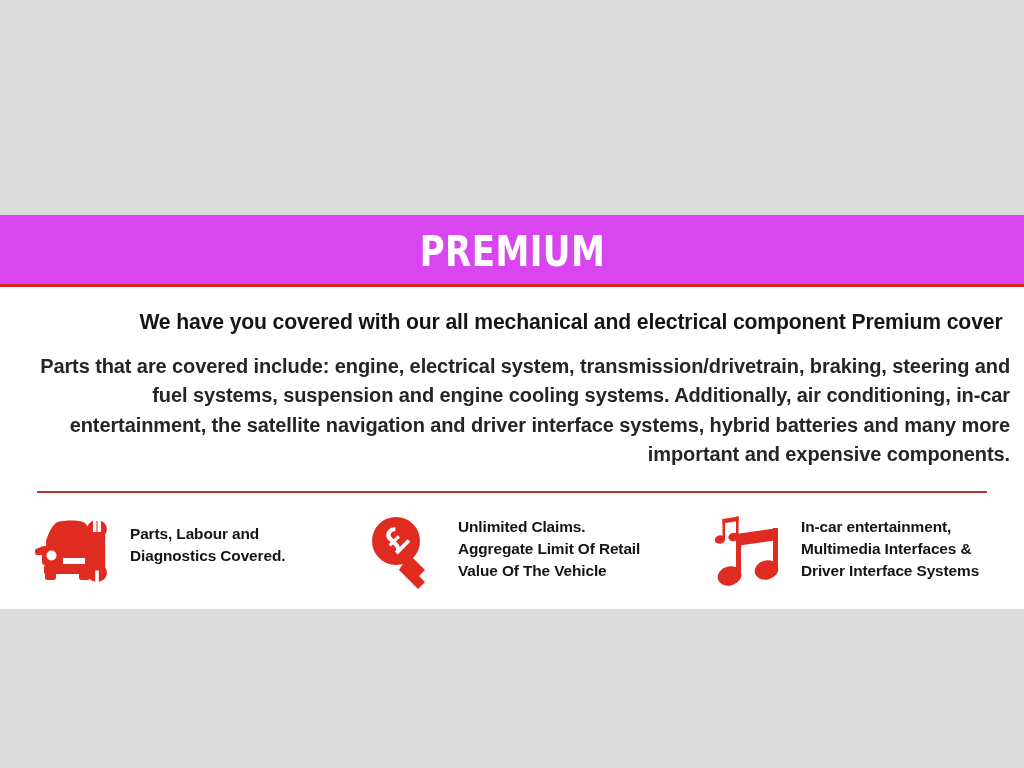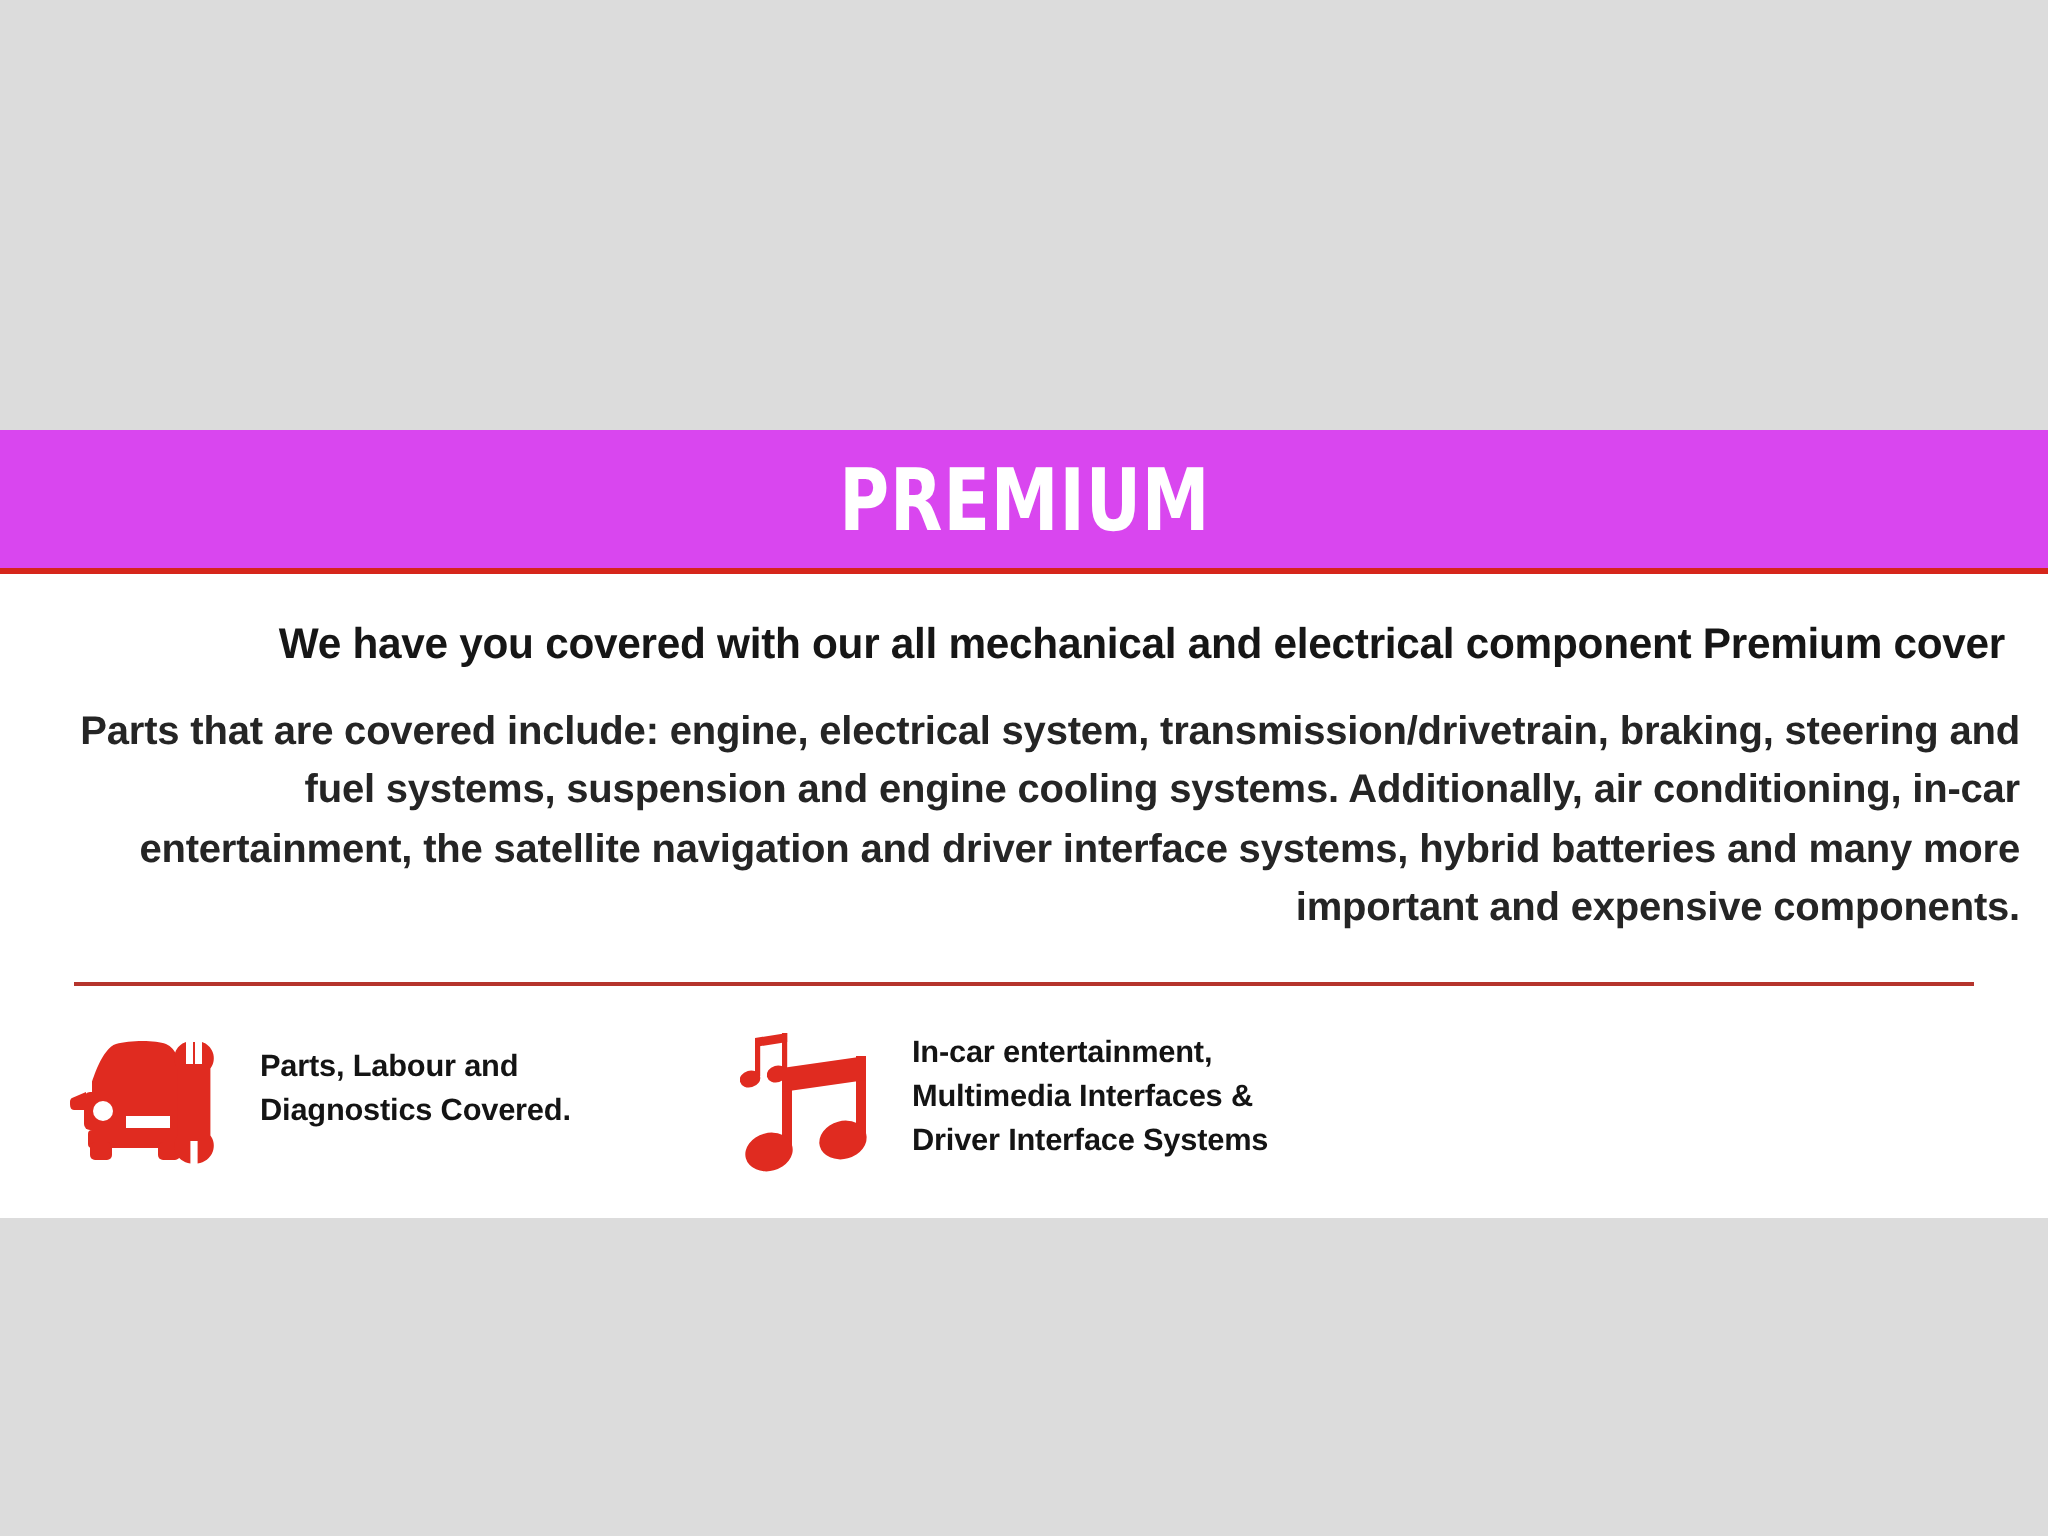--- a/index.html
+++ b/index.html
@@ -176,20 +176,43 @@
                      C57.8 66.4 54.8 64.1 53.6 60.8 C52.6 58 53.1 55 54.8 52.8
                      L54.8 19.2 C53.1 17 52.6 14 53.6 11.2 C54.5 8.7 56.5 6.8 59 6
                      L59 17 L62.5 17 L62.5 6 Z"></path>
           </g>
         </svg>
       </div>
       <div class="feature-text">Parts, Labour and
 Diagnostics Covered.</div>
     </div>
 
+    <div class="feature feature-2">
+      <div class="feature-icon icon-key">
+        <svg width="76" height="74" viewBox="0 0 76 74" aria-hidden="true">
+          <g fill="#e02b20">
+
+            <circle cx="28" cy="26" r="24"></circle>
+
+            <path d="M41 39 L57 55 L51 61 L57 67 L50 74 L31 55 Z"></path>
+
+            <g fill="#ffffff" transform="translate(15,11) rotate(-45 14 15)">
+              <path d="M5 25 L5 21.2 C7.6 21.2 8.6 19.6 8.6 16.8 L8.6 14.6 L5.8 14.6 L5.8 11.4
+                       L8.6 11.4 L8.6 8.6 C8.6 4.2 11.4 1 16 1 C19 1 21.4 2.4 22.6 4.2
+                       L19.6 7 C18.9 5.9 17.7 5.2 16.2 5.2 C14 5.2 12.8 6.6 12.8 8.9
+                       L12.8 11.4 L18.6 11.4 L18.6 14.6 L12.8 14.6 L12.8 17
+                       C12.8 18.9 12.3 20.3 11.4 21.2 L22.8 21.2 L22.8 25 Z"></path>
+            </g>
+          </g>
+        </svg>
+      </div>
+      <div class="feature-text">Unlimited Claims.
+Aggregate Limit Of Retail
+Value Of The Vehicle</div>
+    </div>
 
     <div class="feature feature-3">
       <div class="feature-icon icon-music">
         <svg width="72" height="74" viewBox="0 0 72 74" aria-hidden="true">
           <g fill="#e02b20">
 
             <g transform="translate(0,0)">
               <rect x="7.5" y="4" width="2.6" height="19"></rect>
               <rect x="21" y="1.5" width="2.6" height="19"></rect>
               <path d="M7.5 4 L23.6 1.5 L23.6 6 L7.5 8.5 Z"></path>

